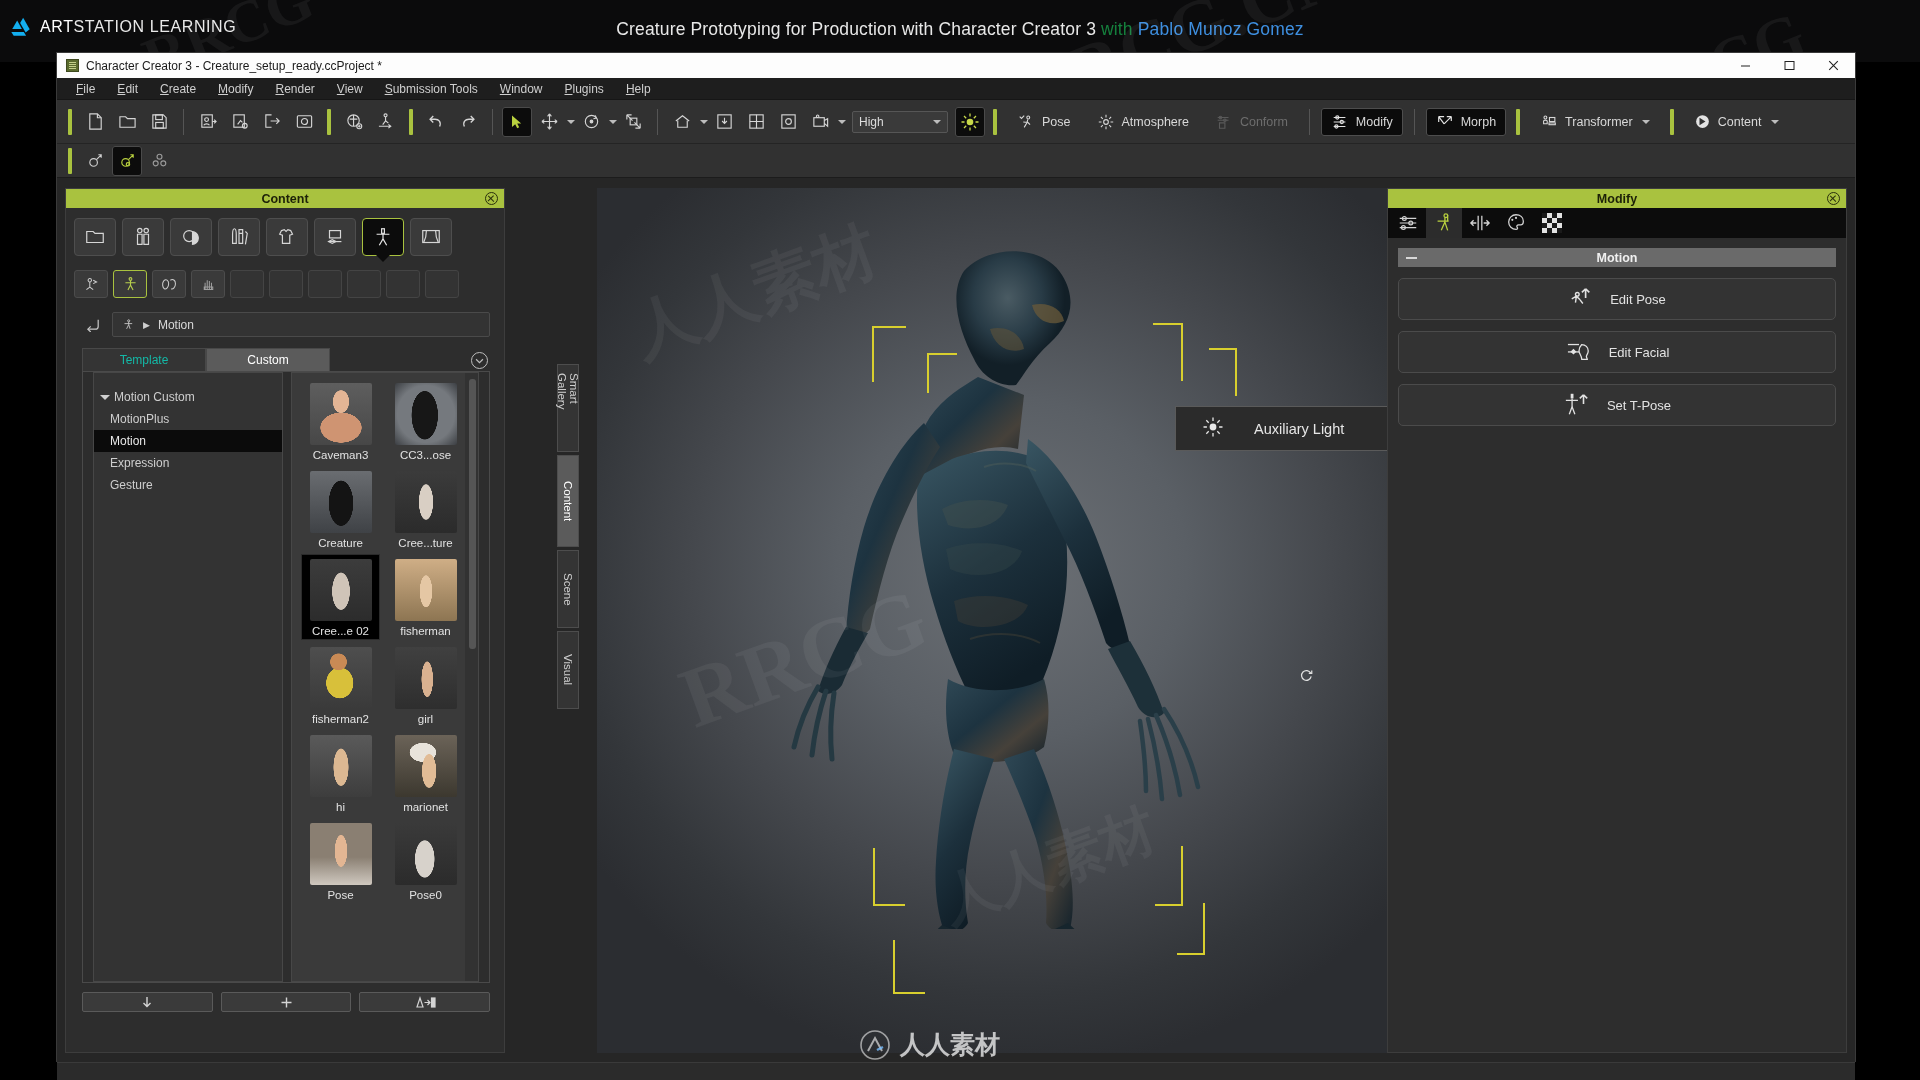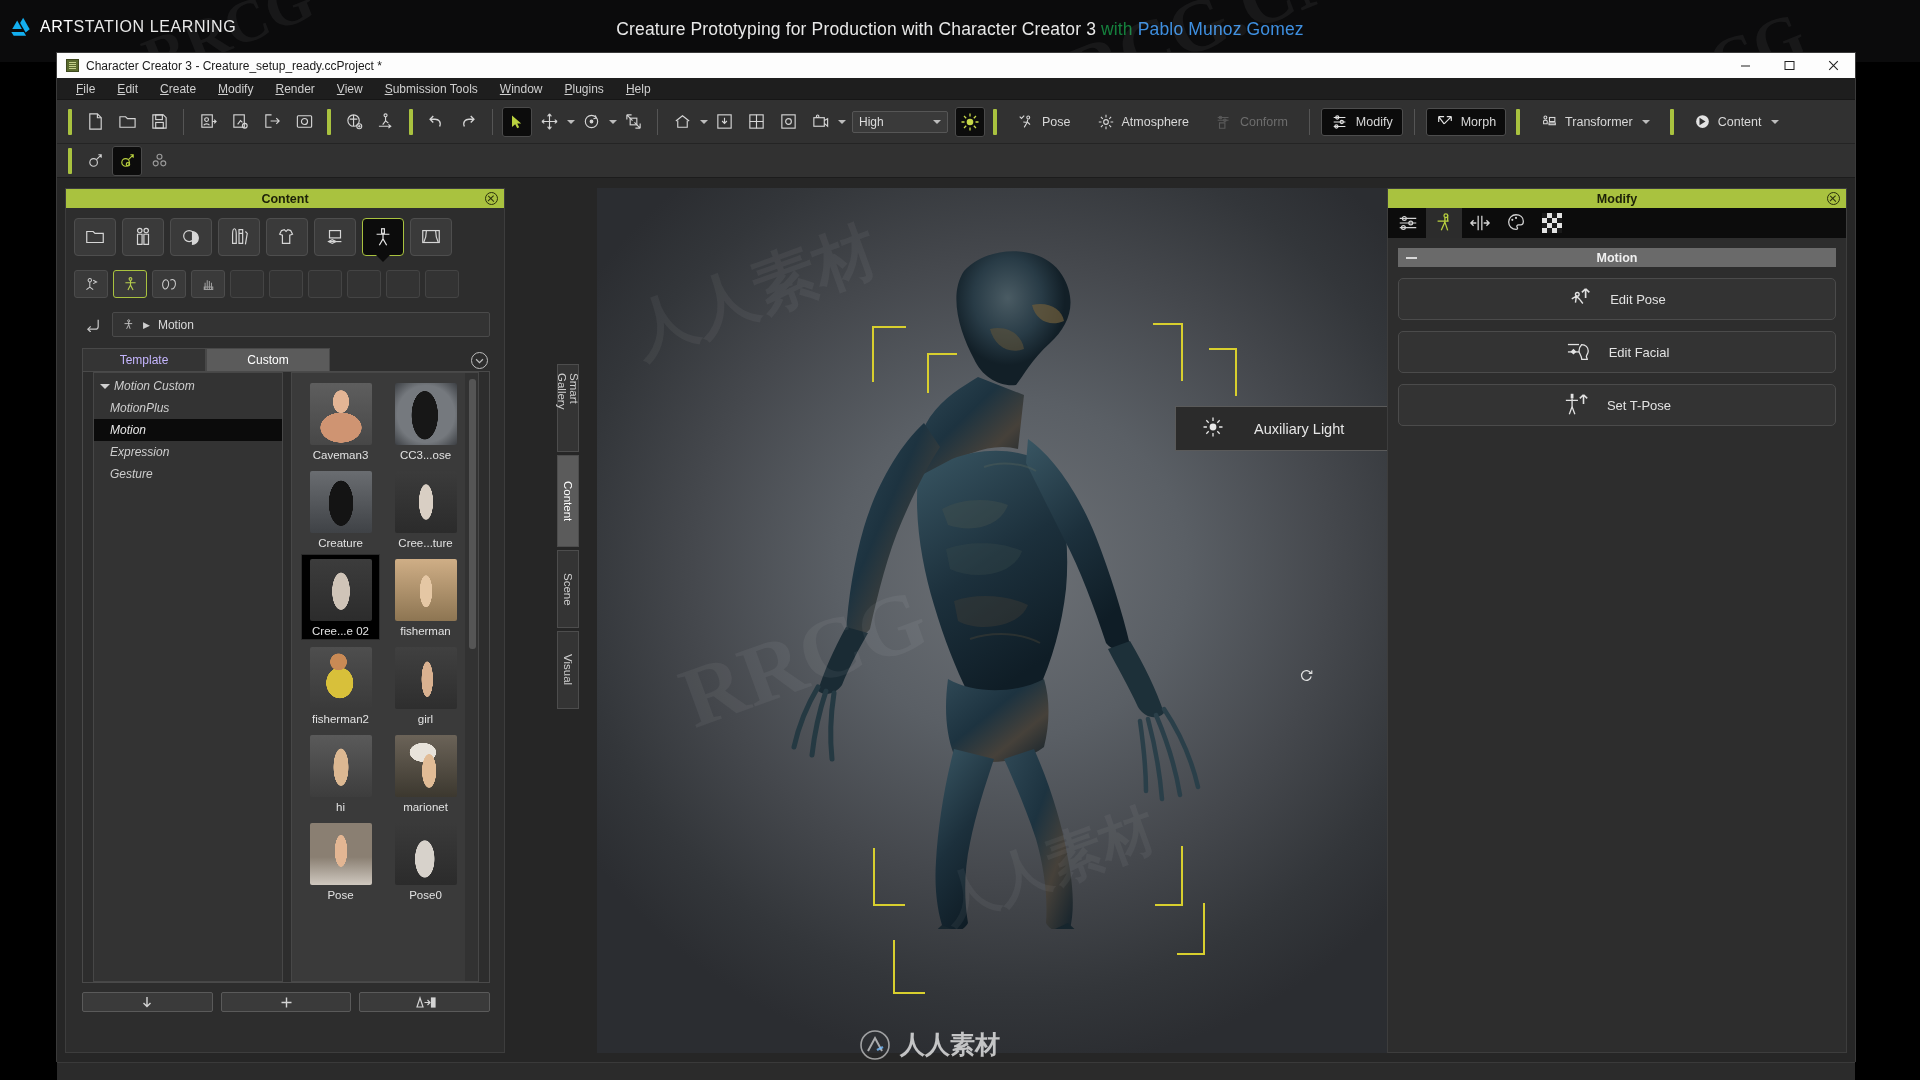--- a/index.html
+++ b/index.html
@@ -142,21 +142,21 @@
   .crumb-row { display: flex; align-items: center; gap: 8px; padding: 14px 14px 0 16px; }
   .crumb-back { width: 22px; height: 20px; color: #c6c6c6; display:flex;align-items:center;justify-content:center; }
   .crumb-field {
     flex: 1; height: 25px; background: #333; border: 1px solid #4a4a4a; border-radius: 2px;
     display: flex; align-items: center; gap: 8px; padding: 0 8px; font-size: 12px; color: #d8d8d8;
   }
 
   .tabs-row { display: flex; align-items: flex-end; padding: 11px 14px 0 16px; gap: 0; position: relative; }
   .ctab {
     width: 124px; height: 23px; background: #343434; border: 1px solid #484848; border-bottom: none;
-    display: flex; align-items: center; justify-content: center; font-size: 12px; color: #c4b5fd;
+    display: flex; align-items: center; justify-content: center; font-size: 12px; color: #14b8a6;
   }
   .ctab.on { background: #5b5b5b; color: #fff; }
   .tabs-row .gear {
     position: absolute; right: 16px; bottom: 2px; width: 17px; height: 17px; border: 1.4px solid #bdbdbd;
     border-radius: 50%; display: flex; align-items: center; justify-content: center;
   }
 
   .content-body {
     margin: 0 14px 0 16px; height: 612px; background: #2d2d2d; border: 1px solid #4a4a4a;
     display: flex; flex-direction: column;
@@ -166,21 +166,21 @@
     height: 22px; background: #333; border: 1px solid #4d4d4d; border-radius: 2px; display: flex;
     align-items: center; gap: 7px; padding: 0 7px;
   }
   .search-box input {
     background: transparent; border: none; outline: none; color: #d0d0d0; font-size: 11.5px;
     font-family: "Liberation Sans", sans-serif; width: 100%;
   }
   .search-box input::placeholder { color: #7d7d7d; }
   .cb-split { flex: 1; display: flex; min-height: 0; }
   .tree {
-    width: 190px; background: #333; border: 1px solid #474747; margin: 0 0 0 10px; padding: 2px 0; font-style: italic;
+    width: 190px; background: #333; border: 1px solid #474747; margin: 0 0 0 10px; padding: 13px 0;
   }
   .tree-item { height: 22px; display: flex; align-items: center; padding-left: 16px; font-size: 12px; color: #cecece; }
   .tree-item.root { padding-left: 6px; }
   .tree-item.sel { background: #0b0b0b; color: #e8e8e8; }
   .tree-arrow { width: 0; height: 0; border-left: 5px solid transparent; border-right: 5px solid transparent;
                 border-top: 5px solid #cfcfcf; margin-right: 4px; }
 
   .grid-wrap {
     flex: 1; margin: 0 10px 0 8px; background: #3a3a3a; border: 1px solid #474747; position: relative;
     overflow: hidden;

